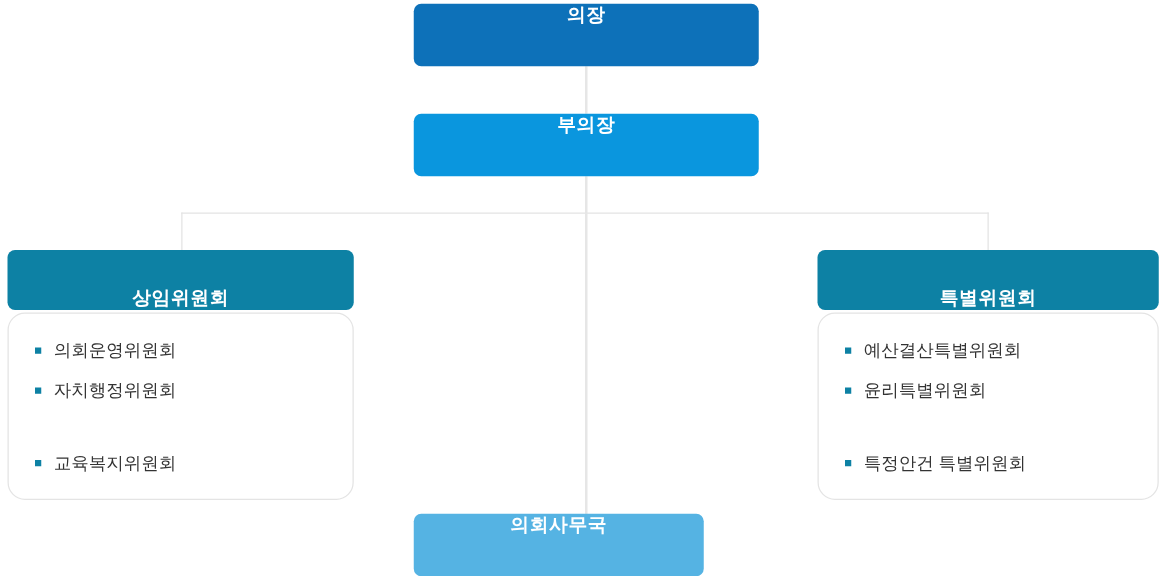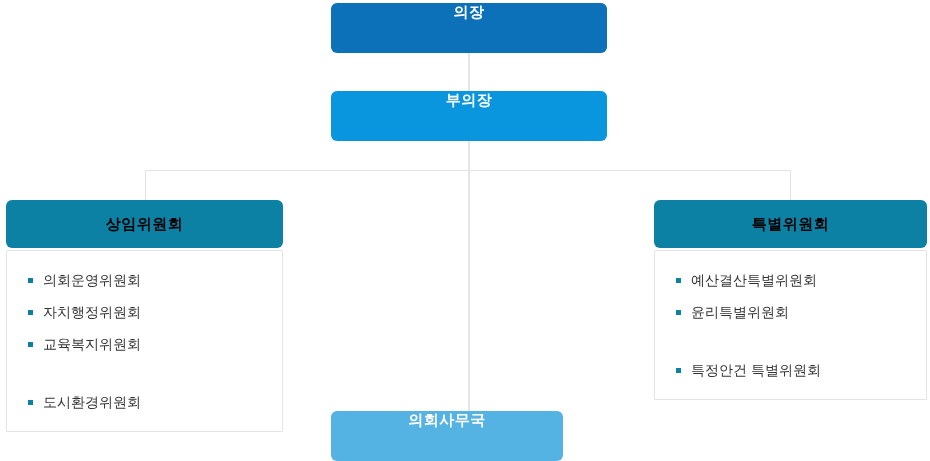--- a/index.html
+++ b/index.html
@@ -88,35 +88,35 @@
     width: 273px;
   }
 
   .group-header {
     box-sizing: border-box;
     width: 100%;
     height: 48px;
     background: #0d81a4;
     border-radius: 6px;
     display: flex;
-    align-items: center;
+    align-items: flex-end;
     justify-content: center;
-    color: #000000;
+    color: #ffffff;
     font-weight: bold;
     font-size: 15px;
     letter-spacing: 0.5px;
   }
 
   .group-list {
     box-sizing: border-box;
     width: 100%;
     margin-top: 2px;
     background: #ffffff;
     border: 1px solid #e4e4e4;
-    border-radius: 1px;
+    border-radius: 14px;
     padding: 18px 0 18px 0;
     list-style: none;
     margin-block-start: 2px;
     margin-block-end: 0;
     padding-inline-start: 0;
   }
   .group-left .group-list {
     min-height: 146px;
   }
   .group-right .group-list {
@@ -180,24 +180,20 @@
         <span>의회운영위원회</span>
       </li>
       <li>
         <span class="bullet-square"></span>
         <span>자치행정위원회</span>
       </li>
       <li>
         <span class="bullet-square"></span>
         <span>교육복지위원회</span>
       </li>
-      <li>
-        <span class="bullet-square"></span>
-        <span>도시환경위원회</span>
-      </li>
     </ul>
   </div>
 
   <div class="group group-right">
     <div class="group-header">
       <span>특별위원회</span>
     </div>
     <ul class="group-list">
       <li>
         <span class="bullet-square"></span>

